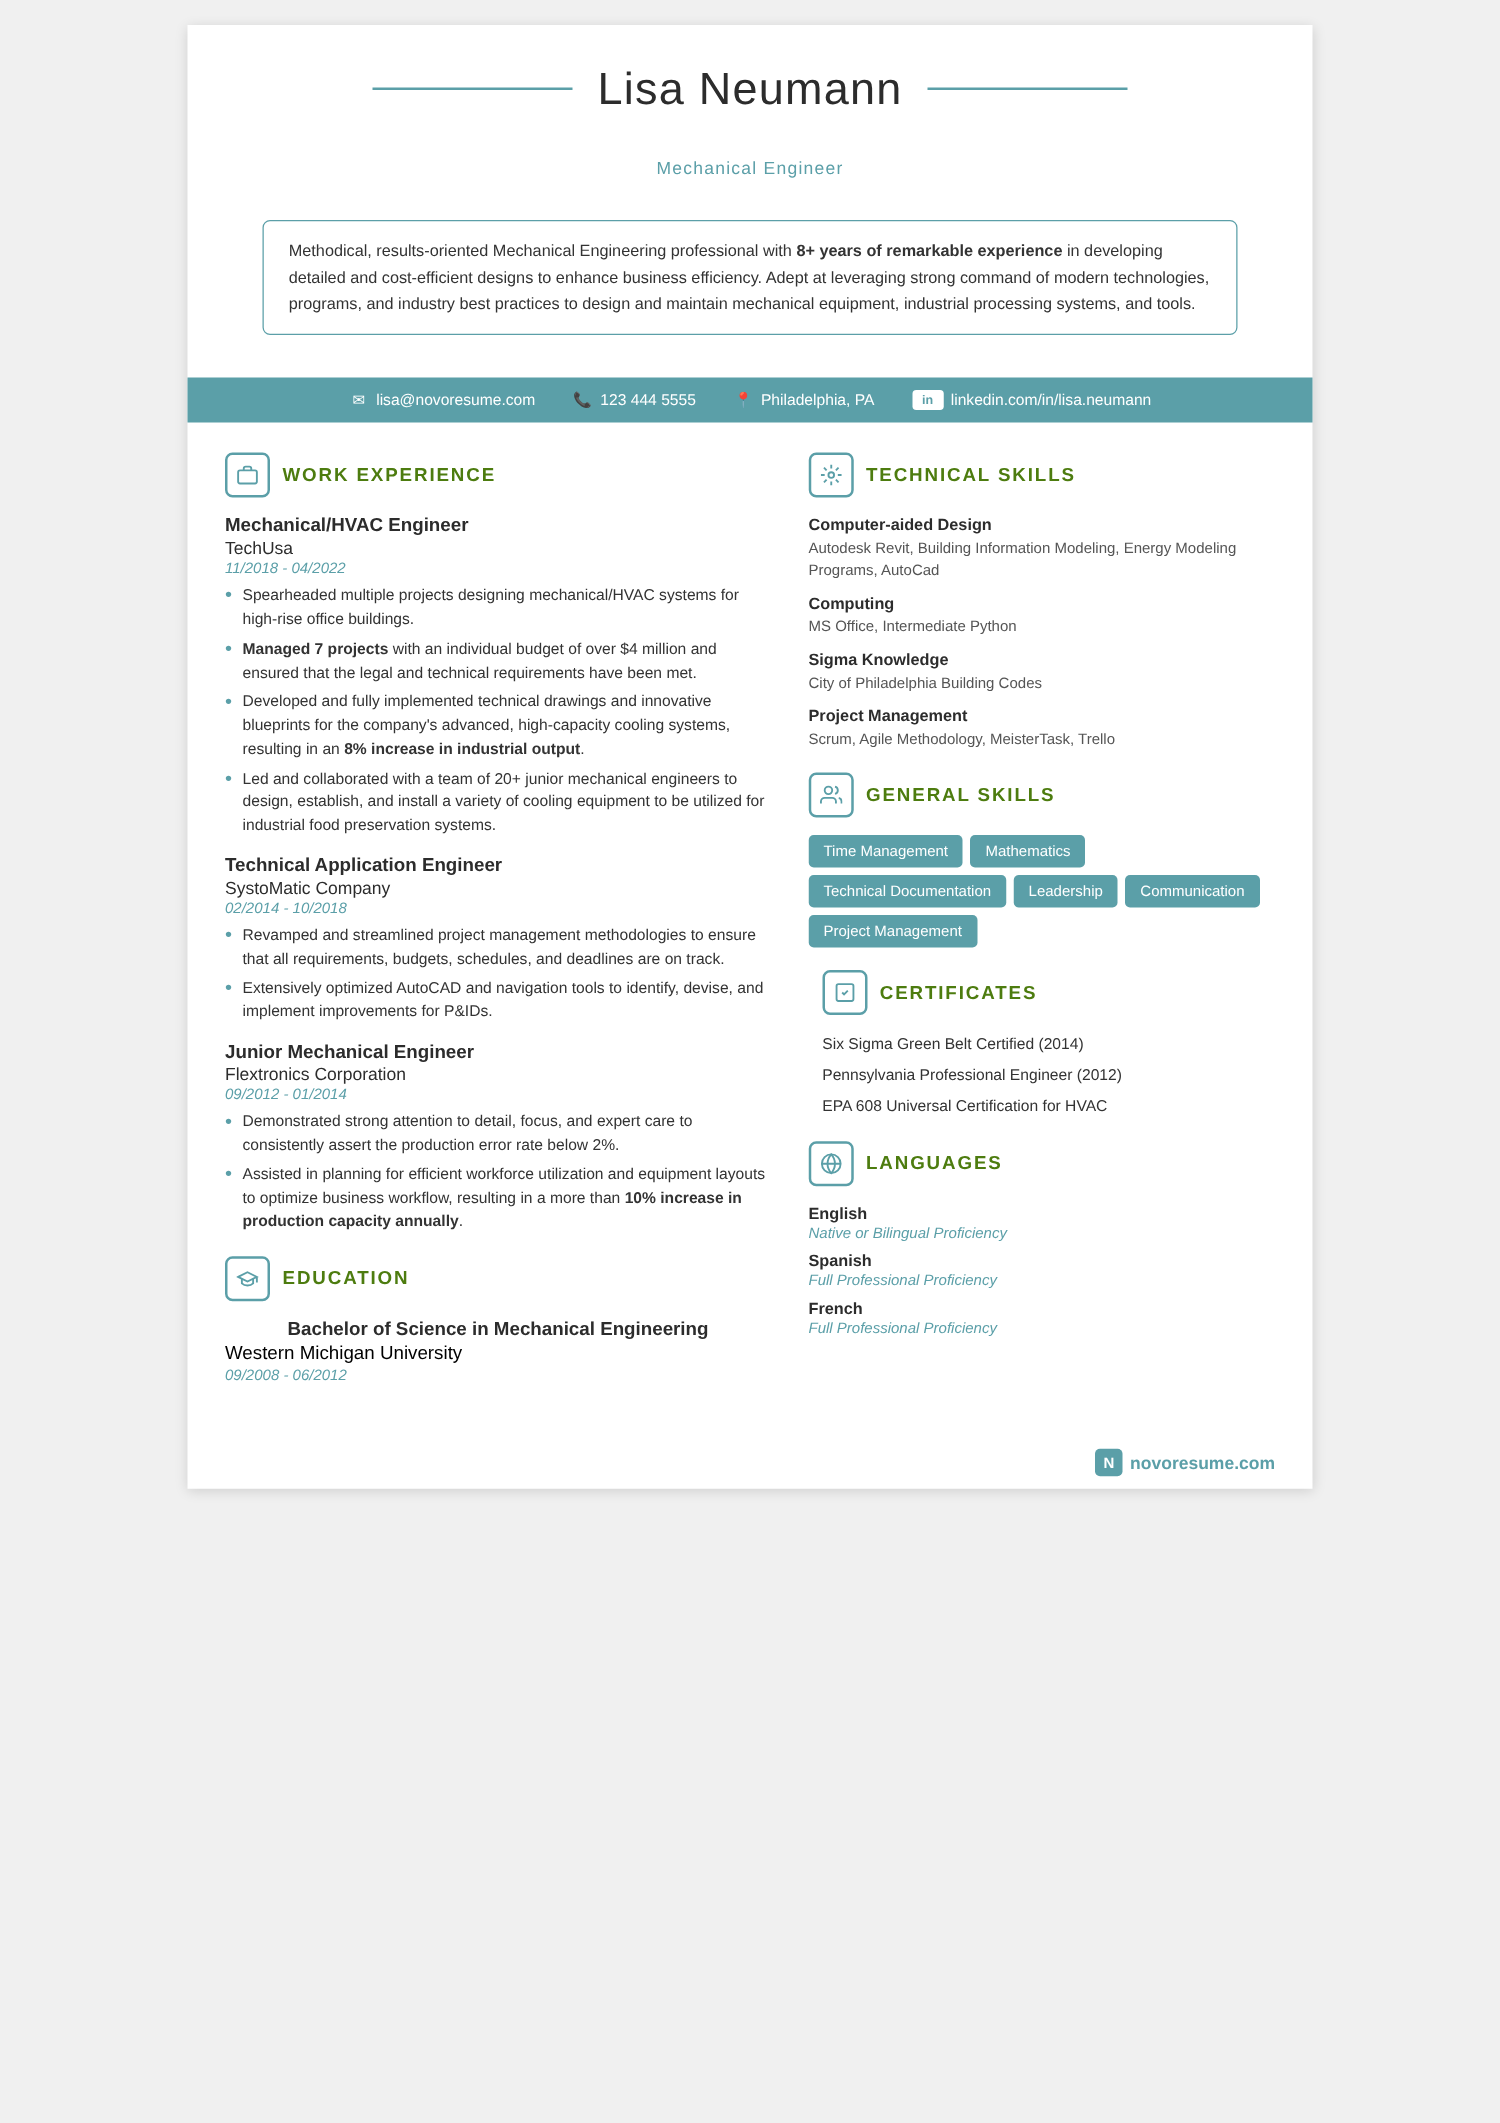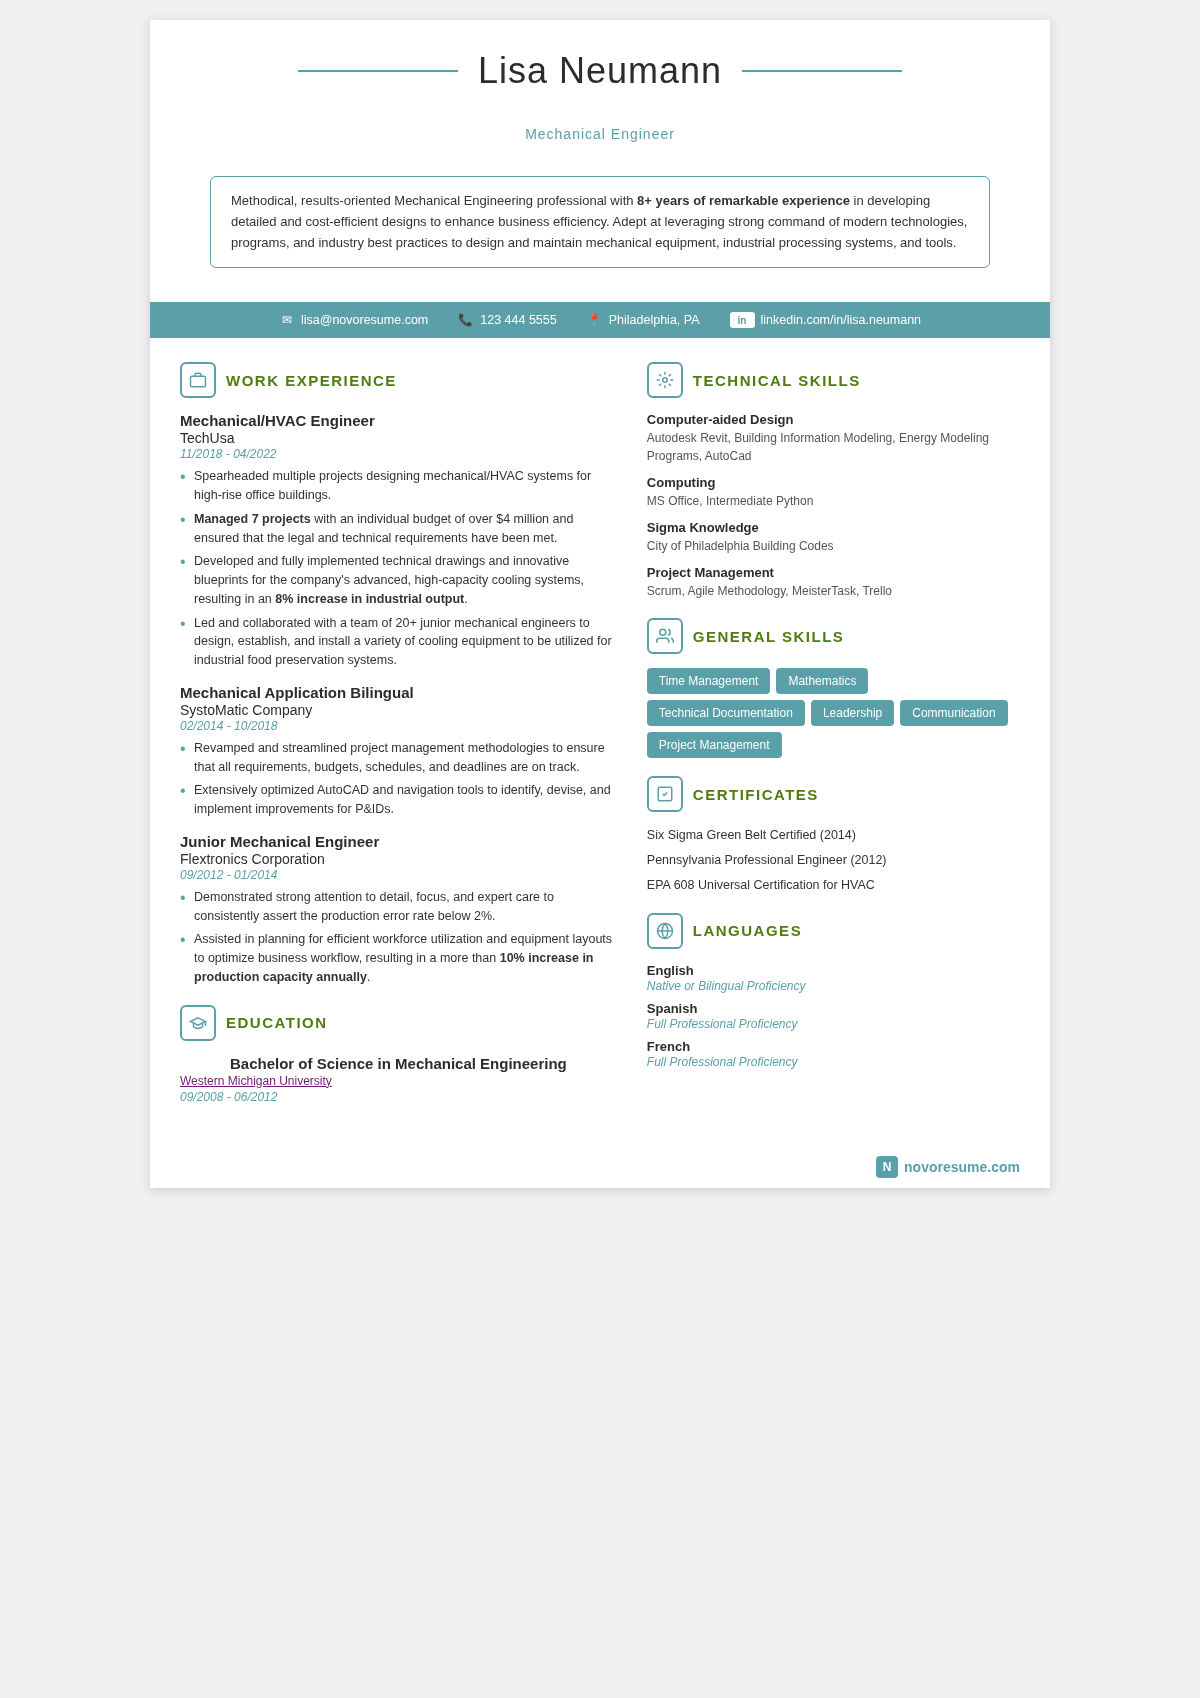--- a/index.html
+++ b/index.html
@@ -230,24 +230,23 @@
       margin-bottom: 18px;
     }
     .edu-degree {
       font-size: 15px;
       font-weight: 700;
       color: #2c2c2c;
       margin-bottom: 2px;
       text-align: center;
     }
     .edu-school {
-      font-size: 12px;
-      color: #701a75;
+      font-size: 15px;
+      color: #000000;
       margin-bottom: 2px;
-      text-decoration: underline;
     }
     .edu-dates {
       font-size: 12px;
       color: #5b9fa8;
       font-style: italic;
     }
   </style>
 </head>
 <body>
 
@@ -307,21 +306,21 @@
           <div class="job-dates">11/2018 - 04/2022</div>
           <ul class="job-bullets">
             <li>Spearheaded multiple projects designing mechanical/HVAC systems for high-rise office buildings.</li>
             <li><strong>Managed 7 projects</strong> with an individual budget of over $4 million and ensured that the legal and technical requirements have been met.</li>
             <li>Developed and fully implemented technical drawings and innovative blueprints for the company's advanced, high-capacity cooling systems, resulting in an <strong>8% increase in industrial output</strong>.</li>
             <li>Led and collaborated with a team of 20+ junior mechanical engineers to design, establish, and install a variety of cooling equipment to be utilized for industrial food preservation systems.</li>
           </ul>
         </div>
 
         <div>
-          <div class="job-title">Mechanical Application Bilingual</div>
+          <div class="job-title">Technical Application Engineer</div>
           <div class="company-name">SystoMatic Company</div>
           <div class="job-dates">02/2014 - 10/2018</div>
           <ul class="job-bullets">
             <li>Revamped and streamlined project management methodologies to ensure that all requirements, budgets, schedules, and deadlines are on track.</li>
             <li>Extensively optimized AutoCAD and navigation tools to identify, devise, and implement improvements for P&amp;IDs.</li>
           </ul>
         </div>
 
         <div>
           <div class="job-title">Junior Mechanical Engineer</div>
@@ -399,21 +398,21 @@
         <div class="tags-container">
           <span class="tag">Time Management</span>
           <span class="tag">Mathematics</span>
           <span class="tag">Technical Documentation</span>
           <span class="tag">Leadership</span>
           <span class="tag">Communication</span>
           <span class="tag">Project Management</span>
         </div>
       </div>
 
-      <div class="section-divider" style="margin-top:18px;">
+      <div class="section-divider" style="margin-top:18px;margin-left:11px;">
         <div class="section-header">
           <div class="section-icon">
             <svg width="18" height="18" viewBox="0 0 24 24" fill="none" stroke="#5b9fa8" stroke-width="2">
               <rect x="3" y="3" width="18" height="18" rx="2"></rect>
                 <path d="M9 12l2 2 4-4"></path>
             </svg>
           </div>
           <span class="section-title">CERTIFICATES</span>
         </div>
         <div class="cert-item">Six Sigma Green Belt Certified (2014)</div>

